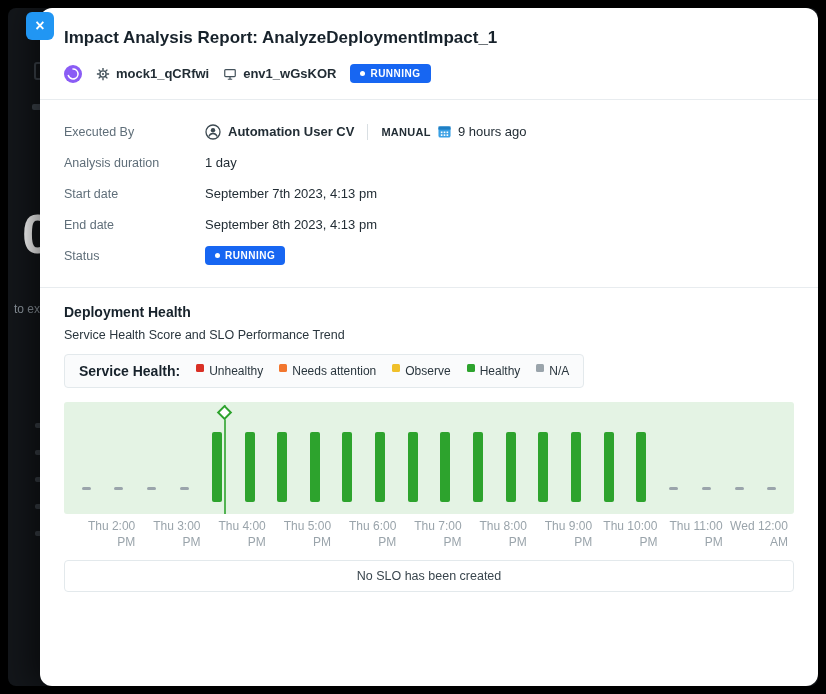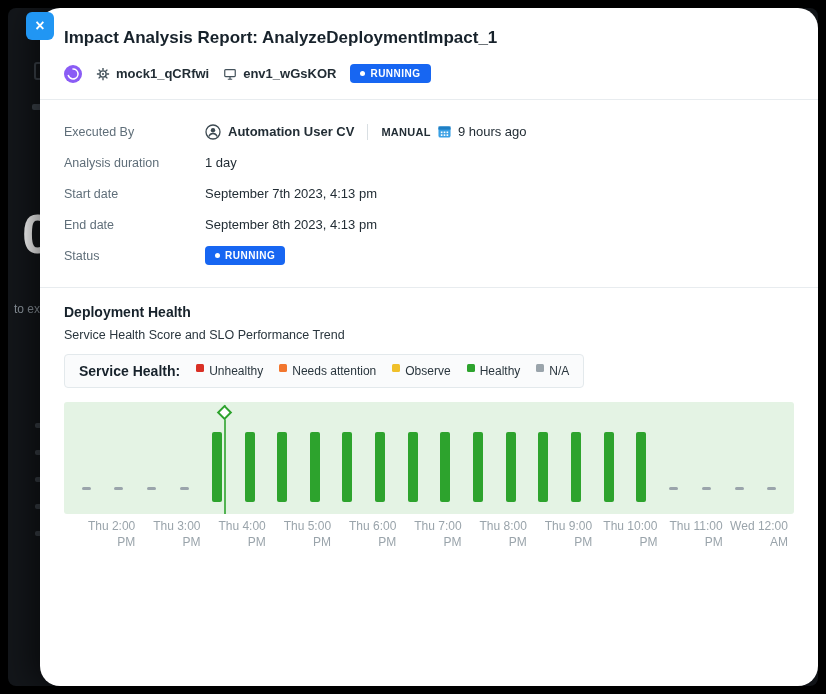--- a/index.html
+++ b/index.html
@@ -9,21 +9,21 @@
   
   .app-bg{position:absolute;left:8px;top:8px;right:8px;bottom:8px;background:#13161a;border-radius:8px;overflow:hidden;}
   .bg-sq{position:absolute;left:26px;top:54px;width:14px;height:14px;border:2px solid #3e454d;border-radius:3px;}
   .bg-chip{position:absolute;left:24px;top:96px;width:16px;height:6px;background:#3e454d;border-radius:2px;}
   .bg-num{position:absolute;left:14px;top:198px;font-size:56px;font-weight:700;color:#fff;line-height:1;}
   .bg-text{position:absolute;left:6px;top:294px;font-size:12px;color:#8b949c;white-space:nowrap;}
   .bg-icons{position:absolute;left:27px;top:415px;display:flex;flex-direction:column;gap:22px;}
   .bg-dash{width:12px;height:5px;background:#4a515a;border-radius:2px;opacity:.7;}
 
   
-  .modal{position:absolute;left:40px;top:8px;width:778px;height:678px;background:#fff;border-radius:20px;overflow:hidden;box-shadow:-10px 0 28px rgba(0,0,0,.5);}
+  .modal{position:absolute;left:40px;top:8px;width:778px;height:678px;background:#fff;border-radius:12px;overflow:hidden;box-shadow:-10px 0 28px rgba(0,0,0,.5);}
   .close-btn{position:absolute;left:26px;top:12px;width:28px;height:28px;border:none;border-radius:6px;color:#fff;font-size:16px;font-weight:700;line-height:1;display:flex;align-items:center;justify-content:center;cursor:pointer;z-index:6;background:#2196f3;padding:0;}
 
   .modal-header{padding:20px 24px 16px;}
   .modal-title{font-size:17px;font-weight:700;color:#17222b;margin:0 0 16px;}
   .meta-row{display:flex;align-items:center;gap:14px;}
   .avatar{width:18px;height:18px;display:inline-flex;}
   .meta-item{display:flex;align-items:center;gap:6px;font-size:13px;font-weight:600;color:#222d35;}
   .badge{display:inline-flex;align-items:center;gap:5px;padding:4px 10px;border-radius:4px;color:#fff;font-size:10px;font-weight:700;letter-spacing:.5px;background:#1766f2;}
   .badge-dot{width:5px;height:5px;border-radius:50%;background:#fff;}
 
@@ -324,16 +324,17 @@
               <div>Thu 11:00</div>
               <div>PM</div>
             </div>
             <div class="xlabel">
               <div>Wed 12:00</div>
               <div>AM</div>
             </div>
           </div>
       </div>
 
+      <div class="no-slo">No SLO has been created</div>
     </div>
 
   </div>
 </div>
 
 </body></html>

